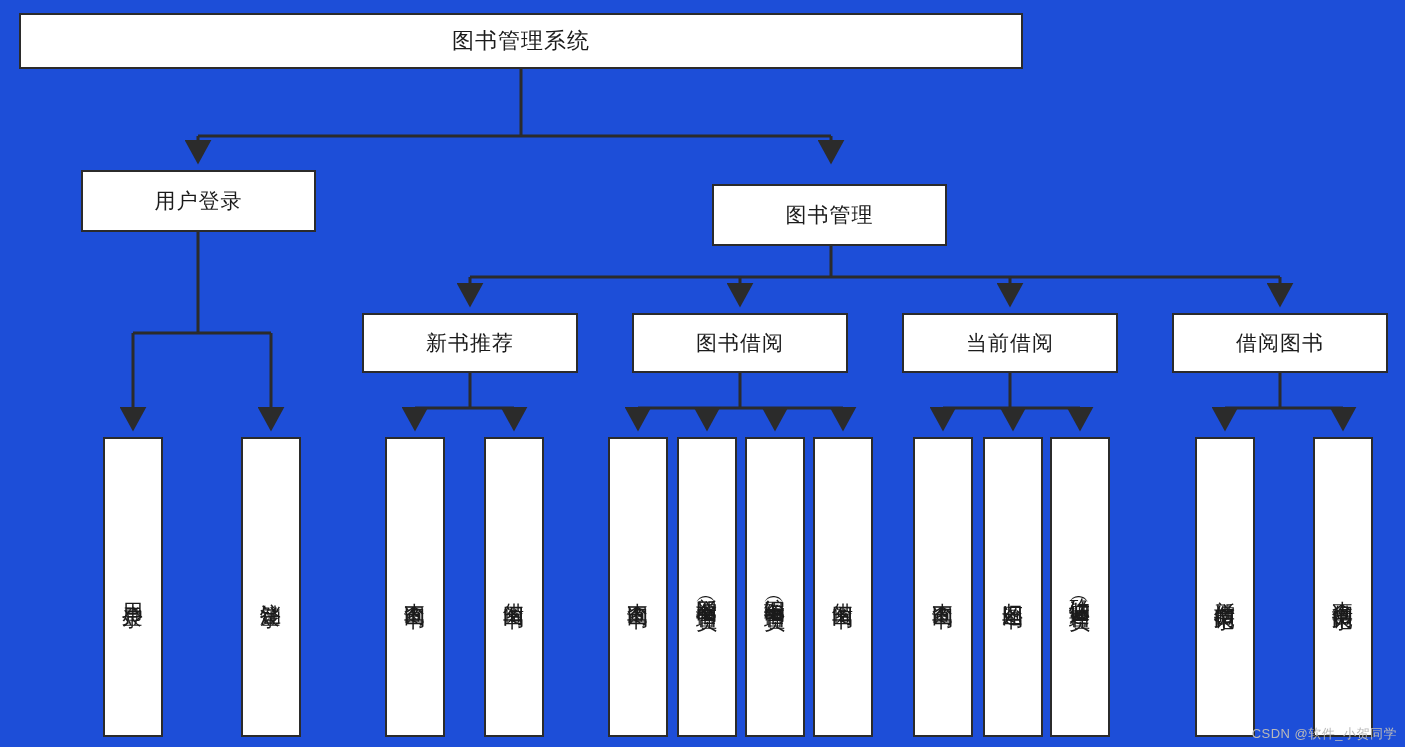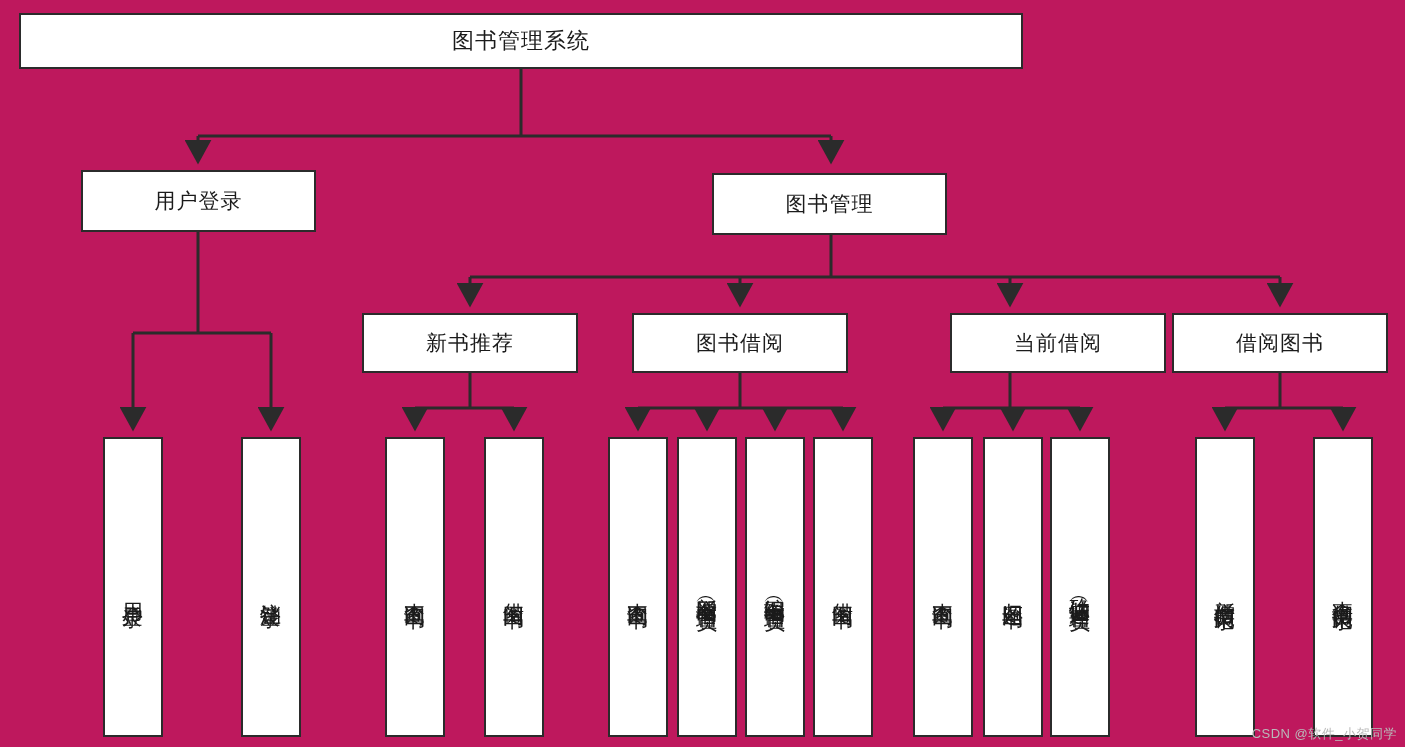--- a/index.html
+++ b/index.html
@@ -7,21 +7,21 @@
     padding: 0;
     background: #ffffff;
   }
   body {
     font-family: "Liberation Sans", "DejaVu Sans", sans-serif;
   }
   #canvas {
     position: relative;
     width: 1405px;
     height: 747px;
-    background: #be185d;
+    background: #1d4ed8;
     overflow: hidden;
     text-decoration: underline;
   }
   #wires {
     position: absolute;
     left: 0;
     top: 0;
     width: 1405px;
     height: 747px;
   }
@@ -120,31 +120,31 @@
     </g>
   </svg>
 
   <div class="node horiz root" id="node-root" style="left: 19px; top: 13px; width: 1004px; height: 56px;">
     <span class="lbl">图书管理系统</span>
   </div>
 
   <div class="node horiz" id="node-l2-0" style="left: 81px; top: 170px; width: 235px; height: 62px;">
     <span class="lbl">用户登录</span>
   </div>
-  <div class="node horiz" id="node-l2-1" style="left: 712px; top: 173px; width: 235px; height: 62px;">
+  <div class="node horiz" id="node-l2-1" style="left: 712px; top: 184px; width: 235px; height: 62px;">
     <span class="lbl">图书管理</span>
   </div>
 
   <div class="node horiz" id="node-l3-1" style="left: 632px; top: 313px; width: 216px; height: 60px;">
     <span class="lbl">图书借阅</span>
   </div>
   <div class="node horiz" id="node-l3-0" style="left: 362px; top: 313px; width: 216px; height: 60px;">
     <span class="lbl">新书推荐</span>
   </div>
-  <div class="node horiz" id="node-l3-2" style="left: 902px; top: 313px; width: 216px; height: 60px; margin-left: 48px;">
+  <div class="node horiz" id="node-l3-2" style="left: 902px; top: 313px; width: 216px; height: 60px;">
     <span class="lbl">当前借阅</span>
   </div>
   <div class="node horiz" id="node-l3-3" style="left: 1172px; top: 313px; width: 216px; height: 60px;">
     <span class="lbl">借阅图书</span>
   </div>
 
   <div class="node vert" id="node-leaf-0" style="left: 103px; top: 437px; width: 60px; height: 300px;">
     <span class="lbl">用户登录</span>
   </div>
   <div class="node vert" id="node-leaf-1" style="left: 241px; top: 437px; width: 60px; height: 300px;">

